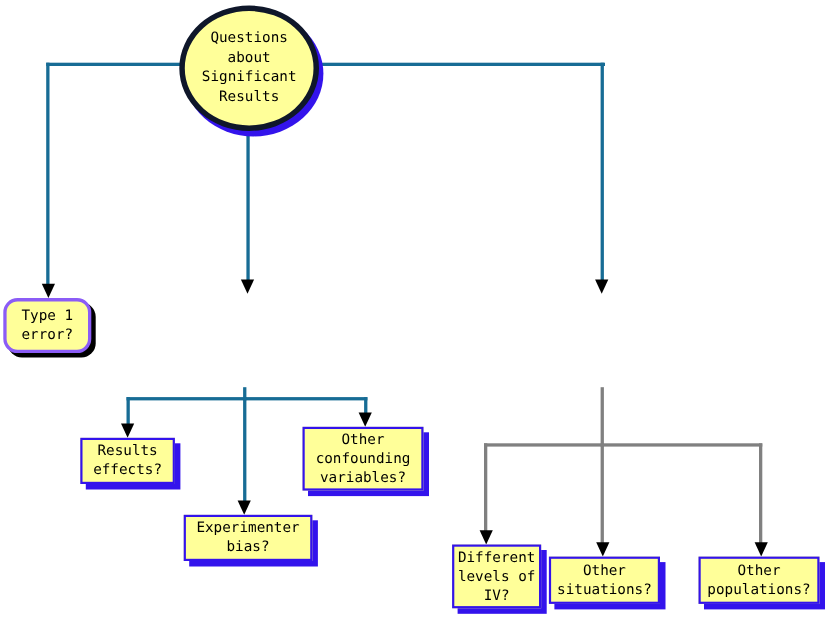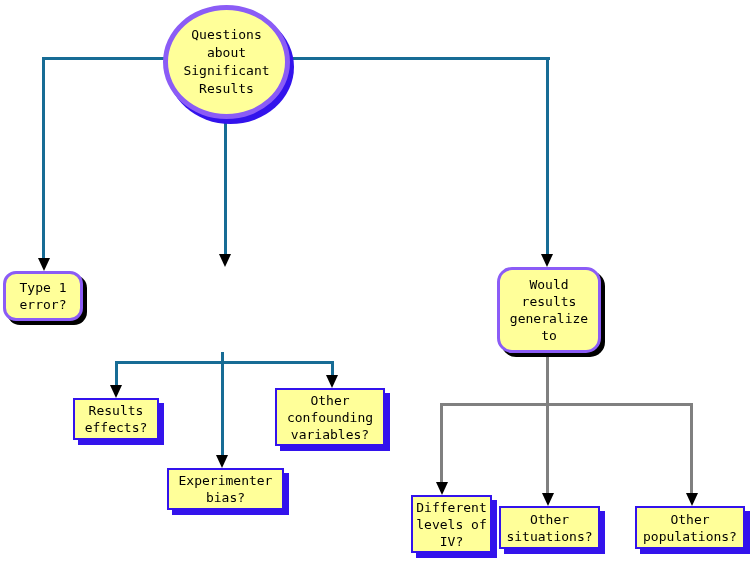--- a/index.html
+++ b/index.html
@@ -6,21 +6,21 @@
   #stage{position:relative;width:753px;height:562px;background:#fff;overflow:hidden;
          font-family:"DejaVu Sans Mono", monospace;}
   .line{position:absolute;background:#176C95;}
   .line.gray{background:#808080;}
   .arrow{position:absolute;width:0;height:0;
          border-left:6px solid transparent;border-right:6px solid transparent;
          border-top:13px solid #000;}
   .node{position:absolute;box-sizing:border-box;background:#FFFF99;color:#000;
         font-size:13px;line-height:17px;text-align:center;white-space:pre-line;
         display:flex;align-items:center;justify-content:center;}
-  .ellipse{border:5px solid #8b5cf6;border-radius:50%;
+  .ellipse{border:5px solid #0f172a;border-radius:50%;
            box-shadow:4px 5px 0 #3313EC;line-height:18px;}
   .rounded{border:3px solid #8b5cf6;border-radius:15px;box-shadow:4px 4px 0 #000;}
   .rect{border:2px solid #3313EC;box-shadow:5px 5px 0 #3313EC;}
 </style>
 </head>
 <body>
 
 <div id="stage">
 
   <div class="line" style="left:42px;top:57px;width:123px;height:3px;"></div>
@@ -52,24 +52,20 @@
 
   <div class="node ellipse" style="left:163px;top:5px;width:127px;height:114px;">Questions
 about
 Significant
 Results</div>
 
   <div class="node rounded" style="left:3px;top:271px;width:80px;height:50px;border-radius:13px;">Type 1
 error?</div>
 
 
-  <div class="node rounded" style="left:497px;top:267px;width:104px;height:86px;">Would
-results
-generalize
-to</div>
 
   <div class="node rect" style="left:73px;top:398px;width:86px;height:42px;">Results
 effects?</div>
 
   <div class="node rect" style="left:167px;top:468px;width:117px;height:42px;">Experimenter
 bias?</div>
 
   <div class="node rect" style="left:275px;top:388px;width:110px;height:58px;">Other
 confounding
 variables?</div>

